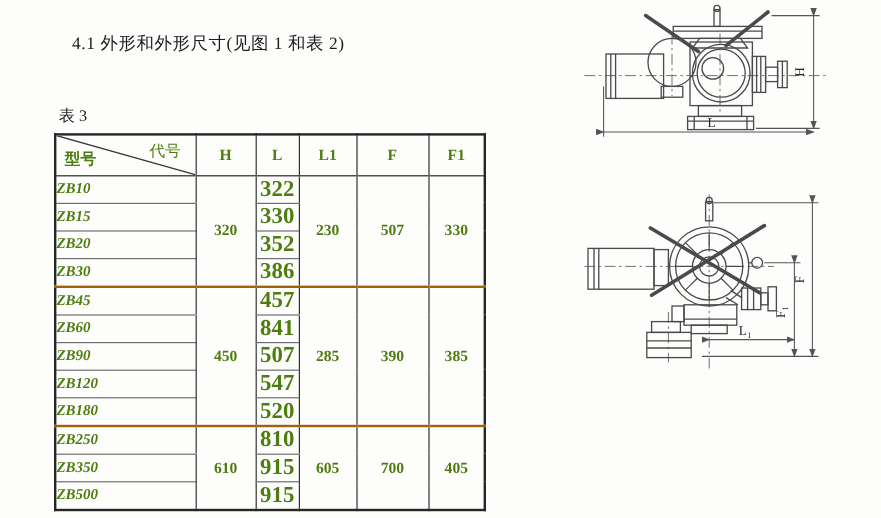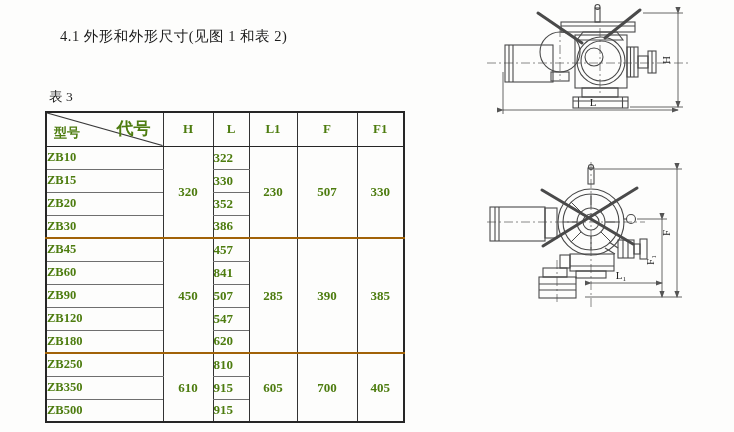--- a/index.html
+++ b/index.html
@@ -15,28 +15,28 @@
     border-collapse:collapse;table-layout:fixed;
     border:2px solid #262626;
   }
   table.dims th,table.dims td{
     border-left:1.5px solid #333;padding:0;margin:0;
     font-weight:bold;color:#4d7c0f;overflow:hidden;
   }
   table.dims thead tr{height:34px;}
   table.dims tbody tr{height:23px;}
   th.colhead{font-size:13px;text-align:center;border-bottom:1.5px solid #262626;}
-  td.model{font-size:12.5px;text-align:left;padding-left:8px;border-bottom:1px solid #6f6f6f;}
-  td.lval{font-size:13px;border-bottom:1px solid #6f6f6f;}
+  td.model{font-size:12.5px;text-align:left;padding-left:8px;border-bottom:1px solid #6f6f6f;font-style:italic;}
+  td.lval{font-size:19px;text-align:center;border-bottom:1px solid #6f6f6f;}
   td.mval{font-size:13px;text-align:center;vertical-align:middle;}
   tr.gstart td{border-top:2px solid #a16207;}
   .corner{position:relative;border-bottom:1.5px solid #262626;}
   .corner svg.diag{position:absolute;left:0;top:0;width:100%;height:100%;}
   .corner .bl{position:absolute;left:7px;bottom:4px;font-size:13px;font-weight:bold;}
-  .corner .tr{position:absolute;right:12px;top:4px;font-size:17px;font-weight:bold;text-align:center;}
+  .corner .tr{position:absolute;right:12px;top:4px;font-size:13px;font-weight:normal;text-align:center;}
   .fig{position:absolute;}
   .fig .o{stroke:#4a4a4a;fill:none;stroke-width:1.1;}
   .fig .th{stroke:#4a4a4a;fill:none;stroke-width:3;stroke-linecap:round;}
   .fig .cl{stroke:#6a6a6a;fill:none;stroke-width:.8;stroke-dasharray:9 3 2 3;}
   .fig .dm{stroke:#555;fill:none;stroke-width:.9;}
   .fig .sp{stroke:#4a4a4a;fill:none;stroke-width:1;}
   .fig text{fill:#222;font-size:11px;font-family:"Liberation Serif","DejaVu Serif",serif;}
 </style>
 </head>
 <body>
@@ -106,21 +106,21 @@
     <tr>
       <td class="model">ZB90</td>
       <td class="lval">507</td>
     </tr>
     <tr>
       <td class="model">ZB120</td>
       <td class="lval">547</td>
     </tr>
     <tr>
       <td class="model">ZB180</td>
-      <td class="lval">620</td>
+      <td class="lval">520</td>
     </tr>
 
     <tr class="gstart">
       <td class="model">ZB250</td>
       <td class="mval" rowspan="3">610</td>
       <td class="lval">810</td>
       <td class="mval" rowspan="3">605</td>
       <td class="mval" rowspan="3">700</td>
       <td class="mval" rowspan="3">405</td>
     </tr>

